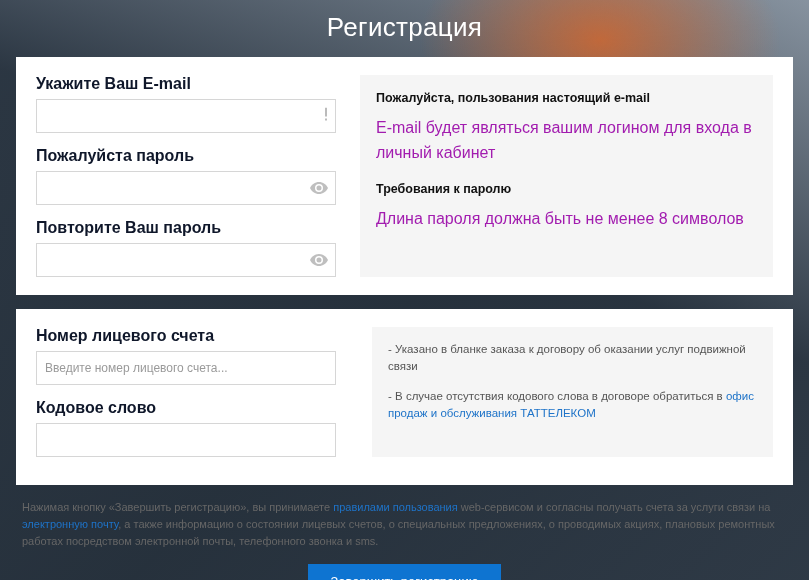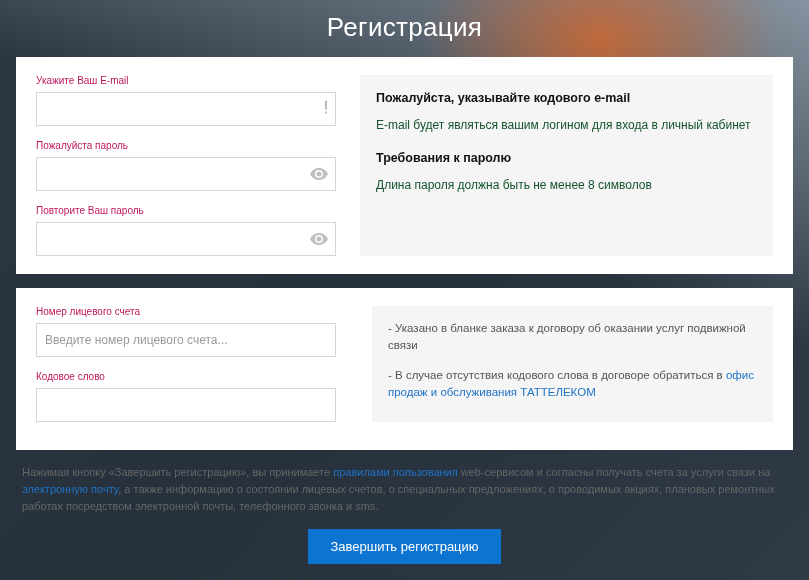--- a/index.html
+++ b/index.html
@@ -30,33 +30,33 @@
     margin-bottom: 14px;
   }
   .panel.second { padding-bottom: 28px; gap: 36px; }
   .left-col { flex: 0 0 300px; }
   .right-col {
     flex: 1; background: #f5f5f5; padding: 14px 16px;
     font-size: 12px; color: #333; line-height: 1.55;
   }
   .field { margin-bottom: 14px; }
   .field:last-child { margin-bottom: 0; }
-  .label { font-size: 10px; color: #be185d; margin-bottom: 6px; display: block; }
+  .label { font-size: 16px; color: #0f172a; margin-bottom: 6px; display: block; font-weight: bold; }
   .input-wrap { position: relative; }
   .input {
     width: 100%; height: 34px; border: 1px solid #d6d6d6; padding: 6px 30px 6px 8px;
     font-size: 12px; color: #3b82f6; background: #fff;
   }
   .input::placeholder { color: #9a9a9a; }
   .icon-right {
     position: absolute; right: 8px; top: 50%; transform: translateY(-50%);
     color: #bbb; font-size: 14px; pointer-events: none;
   }
   .req-title { font-weight: 700; font-size: 12.5px; margin-bottom: 8px; color: #111; }
-  .req-text { font-size: 12px; color: #14532d; margin-bottom: 14px; }
+  .req-text { font-size: 16px; color: #a21caf; margin-bottom: 14px; }
   .req-text:last-child { margin-bottom: 0; }
   .info-block .item { font-size: 11.5px; color: #555; margin-bottom: 12px; line-height:1.5; }
   .info-block .item:last-child { margin-bottom: 0; }
   a.link { color: #1e73c8; text-decoration: none; }
   .legal {
     font-size: 11px; color: #666; line-height: 1.55; padding: 0 6px 14px 6px;
   }
   .legal a { color: #1e73c8; text-decoration: none; text-align: right; }
   .submit-wrap { text-align: center; padding-bottom: 16px; }
   .submit-btn {
@@ -103,21 +103,21 @@
           <input type="password" class="input" style="">
           <span class="icon-right eye-icon">
             <svg width="18" height="12" viewBox="0 0 18 12">
                 <path d="M9 0C5 0 1.7 2.5 0 6c1.7 3.5 5 6 9 6s7.3-2.5 9-6c-1.7-3.5-5-6-9-6zm0 10a4 4 0 110-8 4 4 0 010 8zm0-6.5A2.5 2.5 0 109 8.5 2.5 2.5 0 009 3.5z" fill="#bfbfbf"></path>
               </svg>
           </span>
         </div>
       </div>
     </div>
     <div class="right-col">
-      <div class="req-title">Пожалуйста, указывайте кодового e-mail</div>
+      <div class="req-title">Пожалуйста, пользования настоящий e-mail</div>
       <div class="req-text">E-mail будет являться вашим логином для входа в личный кабинет</div>
       <div class="req-title">Требования к паролю</div>
       <div class="req-text">Длина пароля должна быть не менее 8 символов</div>
     </div>
   </div>
 
   <div class="panel second">
     <div class="left-col">
       <div class="field">
         <label class="label">Номер лицевого счета</label>

